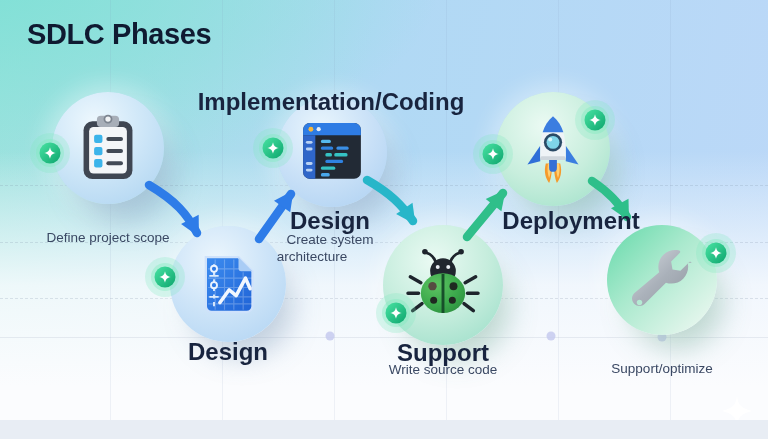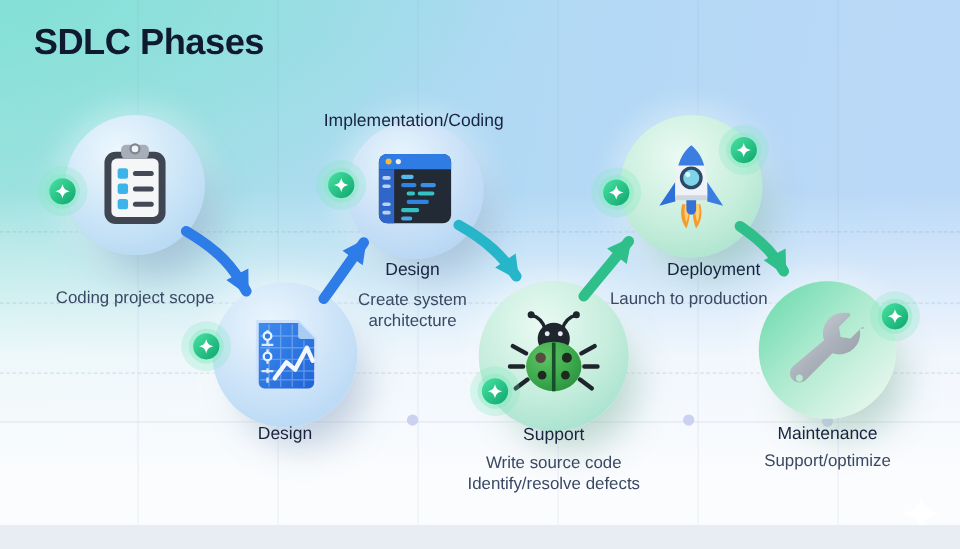--- a/index.html
+++ b/index.html
@@ -22,21 +22,21 @@
   .c-design{background:radial-gradient(circle at 40% 30%, #ecf6fd 0%, #cde4f8 48%, #aed2f2 100%);
           box-shadow:14px 22px 28px -8px rgba(96,130,170,.36), 0 0 22px 8px rgba(255,255,255,.35);}
   .c-impl{background:radial-gradient(circle at 40% 30%, #eaf6fd 0%, #c8e0f7 52%, #abcff1 100%);
           box-shadow:14px 22px 28px -8px rgba(96,130,170,.36), 0 0 22px 8px rgba(255,255,255,.35);}
   .c-test{background:radial-gradient(circle at 42% 30%, #eafaf3 0%, #c6eddd 50%, #96dcc6 100%);
           box-shadow:14px 22px 28px -8px rgba(80,150,122,.34), 0 0 22px 8px rgba(255,255,255,.35);}
   .c-deploy{background:radial-gradient(circle at 42% 30%, #ebfaf3 0%, #c8eedd 52%, #9cdfc7 100%);
           box-shadow:14px 22px 28px -8px rgba(80,150,122,.34), 0 0 22px 8px rgba(255,255,255,.35);}
   .c-maint{background:linear-gradient(135deg, #63d9a9 0%, #a9e9cd 42%, #e5f6ed 88%);
           box-shadow:14px 22px 28px -8px rgba(80,150,122,.34), 0 0 22px 8px rgba(255,255,255,.35);}
-  .phase-label{position:absolute;transform:translateX(-50%);font-size:14px;font-weight:400;color:#18243f;white-space:nowrap;z-index:6;}
+  .phase-label{position:absolute;transform:translateX(-50%);font-size:24px;font-weight:700;color:#18243f;white-space:nowrap;z-index:6;}
   .phase-sub{position:absolute;transform:translateX(-50%);font-size:13.5px;font-weight:400;color:#3a4863;white-space:nowrap;z-index:6;}
   .arrows{position:absolute;left:0;top:0;z-index:4;pointer-events:none;}
   .badge{position:absolute;transform:translate(-50%,-50%);z-index:7;}
   .sparkle{position:absolute;transform:translate(-50%,-50%);z-index:7;}
   .circle{z-index:3;}
   .icon{display:block;}
 </style>
 </head>
 <body>
 
@@ -109,21 +109,21 @@
       <rect x="26" y="7" width="20" height="10" rx="3.5" fill="#a7aeb8"></rect>
       <circle cx="36" cy="10" r="3.2" fill="#f1f3f5" stroke="#7d8590" stroke-width="1.6"></circle>
       <rect x="23.5" y="24" width="7.5" height="7.5" rx="1.8" fill="#3cb4ea"></rect>
       <rect x="34.5" y="26" width="15" height="3.6" rx="1.8" fill="#434a55"></rect>
       <rect x="23.5" y="35" width="7.5" height="7.5" rx="1.8" fill="#3cb4ea"></rect>
       <rect x="34.5" y="37" width="15" height="3.6" rx="1.8" fill="#434a55"></rect>
       <rect x="23.5" y="46" width="7.5" height="7.5" rx="1.8" fill="#3cb4ea"></rect>
       <rect x="34.5" y="48" width="15" height="3.6" rx="1.8" fill="#434a55"></rect>
     </svg>
   </div>
-  <div class="phase-sub" style="left:108px;top:230px">Coding project scope</div>
+  <div class="phase-sub" style="left:108px;top:230px">Define project scope</div>
 
   <div class="circle c-design" style="left:170px;top:226px;width:116px;height:116px">
     <svg class="icon" width="84" height="84" viewBox="0 0 72 72">
       <path d="M17 13 H45 L57 25 V55 a5 5 0 0 1 -5 5 H22 a5 5 0 0 1 -5 -5 Z" fill="url(#docG)" stroke="#cfe2fb" stroke-width="2"></path>
       <path d="M25 15 V58 M33 15 V58 M41 15 V58 M49 26 V58 M19 23 H55 M19 31 H57 M19 39 H57 M19 47 H57 M19 53 H57" stroke="rgba(255,255,255,0.25)" stroke-width="1" fill="none"></path>
       <path d="M45 13 L57 25 H47 a2 2 0 0 1 -2 -2 Z" fill="#a9ccf5"></path>
       <line x1="24" y1="19" x2="24" y2="55" stroke="#dcebfc" stroke-width="1.6" stroke-dasharray="3.5 3"></line>
       <path d="M20 29 H28 M20 47 H28" stroke="#dcebfc" stroke-width="1.6"></path>
       <circle cx="24" cy="23" r="2.6" fill="#2f7be5" stroke="#eaf3fe" stroke-width="1.6"></circle>
       <circle cx="24" cy="37" r="2.6" fill="#2f7be5" stroke="#eaf3fe" stroke-width="1.6"></circle>
@@ -149,69 +149,66 @@
       <rect x="40" y="31" width="11" height="3" rx="1.4" fill="#3a8fe6"></rect>
       <rect x="30" y="37" width="6" height="3" rx="1.4" fill="#35c2c4"></rect>
       <rect x="38" y="37" width="12" height="3" rx="1.4" fill="#35c2c4"></rect>
       <rect x="30" y="43" width="16" height="3" rx="1.4" fill="#2f83e2"></rect>
       <rect x="26" y="49" width="13" height="3" rx="1.4" fill="#35c2c4"></rect>
       <rect x="26" y="55" width="8" height="3" rx="1.4" fill="#49a7ea"></rect>
     </svg>
   </div>
   <div class="phase-label" style="left:330px;top:207px">Design</div>
   <div class="phase-sub" style="left:330px;top:232px">Create system</div>
-  <div class="phase-sub" style="left:330px;top:249px">architecture</div>
+  <div class="phase-sub" style="left:312px;top:249px">architecture</div>
 
   <div class="circle c-test" style="left:383px;top:225px;width:120px;height:120px">
     <svg class="icon" width="84" height="84" viewBox="0 0 72 72">
       <path d="M30 17 C28 11 25 9 21 8 M42 17 C44 11 47 9 51 8" stroke="#1e242c" stroke-width="2.4" fill="none" stroke-linecap="round"></path>
       <circle cx="20.5" cy="7.5" r="2.4" fill="#1e242c"></circle>
       <circle cx="51.5" cy="7.5" r="2.4" fill="#1e242c"></circle>
       <path d="M17 34 L8 29 M15 43 L6 43 M18 52 L10 58 M55 34 L64 29 M57 43 L66 43 M54 52 L62 58" stroke="#1e242c" stroke-width="3" stroke-linecap="round"></path>
       <circle cx="36" cy="24" r="11" fill="#20262e"></circle>
       <circle cx="31.5" cy="20.5" r="1.7" fill="#e8edf2"></circle>
       <circle cx="40.5" cy="20.5" r="1.7" fill="#e8edf2"></circle>
       <ellipse cx="36" cy="43" rx="19" ry="17" fill="url(#bugBody)"></ellipse>
       <line x1="36" y1="26.5" x2="36" y2="60" stroke="#174f2a" stroke-width="2.5"></line>
       <circle cx="27" cy="37" r="3.6" fill="#564c41"></circle>
       <circle cx="45" cy="37" r="3.4" fill="#1f2921"></circle>
       <circle cx="28" cy="49" r="3" fill="#1f2921"></circle>
       <circle cx="44" cy="49" r="3" fill="#1f2921"></circle>
     </svg>
   </div>
   <div class="phase-label" style="left:443px;top:339px">Support</div>
   <div class="phase-sub" style="left:443px;top:362px">Write source code</div>
-  <div class="phase-sub" style="left:443px;top:379px">Identify/resolve defects</div>
 
   <div class="circle c-deploy" style="left:496px;top:92px;width:114px;height:114px">
     <svg class="icon" width="80" height="80" viewBox="0 0 72 72">
       <path d="M29.5 49 C27.5 57 29.5 62.5 32.5 66.5 C34.5 62 35.5 55 34.5 49 Z" fill="#f59a2b"></path>
       <path d="M37.5 49 C36.5 55 37.5 62 39.5 66.5 C42.5 62.5 44.5 57 42.5 49 Z" fill="#f59a2b"></path>
       <path d="M31.5 49 C30.5 55 31.5 59 32.5 62 C34 58.5 34.5 53 34 49 Z" fill="#ffcf72"></path>
       <path d="M39 49 C38.5 53 39 58.5 40.5 62 C41.5 59 42.5 55 41.5 49 Z" fill="#ffcf72"></path>
       <path d="M24.5 33 L13 50 L24.5 47 Z" fill="#2f6fd8"></path>
       <path d="M47.5 33 L59 50 L47.5 47 Z" fill="#3b7de0"></path>
       <path d="M36 6.5 C44 13 47.5 24 47.5 39 L47.5 44 H24.5 L24.5 39 C24.5 24 28 13 36 6.5 Z" fill="#eff3f7"></path>
       <rect x="24.5" y="42.5" width="23" height="3.5" rx="1.5" fill="#cfd6dd"></rect>
       <path d="M36 6.5 C40.7 10.3 43.6 15.2 45.3 21 H26.7 C28.4 15.2 31.3 10.3 36 6.5 Z" fill="#3b7de0"></path>
       <circle cx="36" cy="30" r="8.2" fill="#2a4a66"></circle>
       <circle cx="36" cy="30" r="5.8" fill="#7fd4e8"></circle>
       <circle cx="33.5" cy="27.5" r="1.8" fill="#d9f6fa"></circle>
       <path d="M32.5 46 h7 v7 a3.5 3.5 0 0 1 -7 0 Z" fill="#3470d6"></path>
     </svg>
   </div>
   <div class="phase-label" style="left:571px;top:207px">Deployment</div>
-  <div class="phase-sub" style="left:551px;top:231px">Launch to production</div>
 
   <div class="circle c-maint" style="left:607px;top:225px;width:110px;height:110px">
     <svg class="icon" width="60" height="60" viewBox="0 0 512 512">
       <path fill-rule="evenodd" fill="url(#wrenchG)" d="M507.73 109.1c-2.24-9.03-13.54-12.09-20.12-5.51l-74.36 74.36-67.88-11.31-11.31-67.88 74.36-74.36c6.62-6.62 3.43-17.9-5.66-20.16-47.38-11.74-99.55.91-136.58 37.93-39.64 39.64-50.55 97.1-34.05 147.2L18.74 368.9c-24.99 24.99-24.99 65.51 0 90.5 24.99 24.99 65.51 24.99 90.5 0l180.57-180.57c50.1 16.5 107.56 5.59 147.2-34.05 37.02-37.03 49.66-89.21 37.92-135.68zM64 472c-13.25 0-24-10.75-24-24 0-13.25 10.75-24 24-24s24 10.75 24 24c0 13.25-10.75 24-24 24z"></path>
     </svg>
   </div>
-  <div class="phase-label" style="left:662px;top:338px">Maintenance</div>
   <div class="phase-sub" style="left:662px;top:361px">Support/optimize</div>
 
   <svg class="badge" style="left:50px;top:153px" width="44" height="44">
     <circle cx="22" cy="22" r="20" fill="rgba(125,233,189,0.26)"></circle>
       <circle cx="22" cy="22" r="14" fill="rgba(125,233,189,0.38)"></circle>
     <circle cx="22" cy="22" r="10.5" fill="url(#badgeG)"></circle>
     <path d="M22,16.2 C22.9,20 24,21.1 27.8,22 C24,22.9 22.9,24 22,27.8 C21.1,24 20,22.9 16.2,22 C20,21.1 21.1,20 22,16.2 Z" fill="#fff"></path>
   </svg>
   <svg class="badge" style="left:165px;top:277px" width="44" height="44">
     <circle cx="22" cy="22" r="20" fill="rgba(125,233,189,0.26)"></circle>

